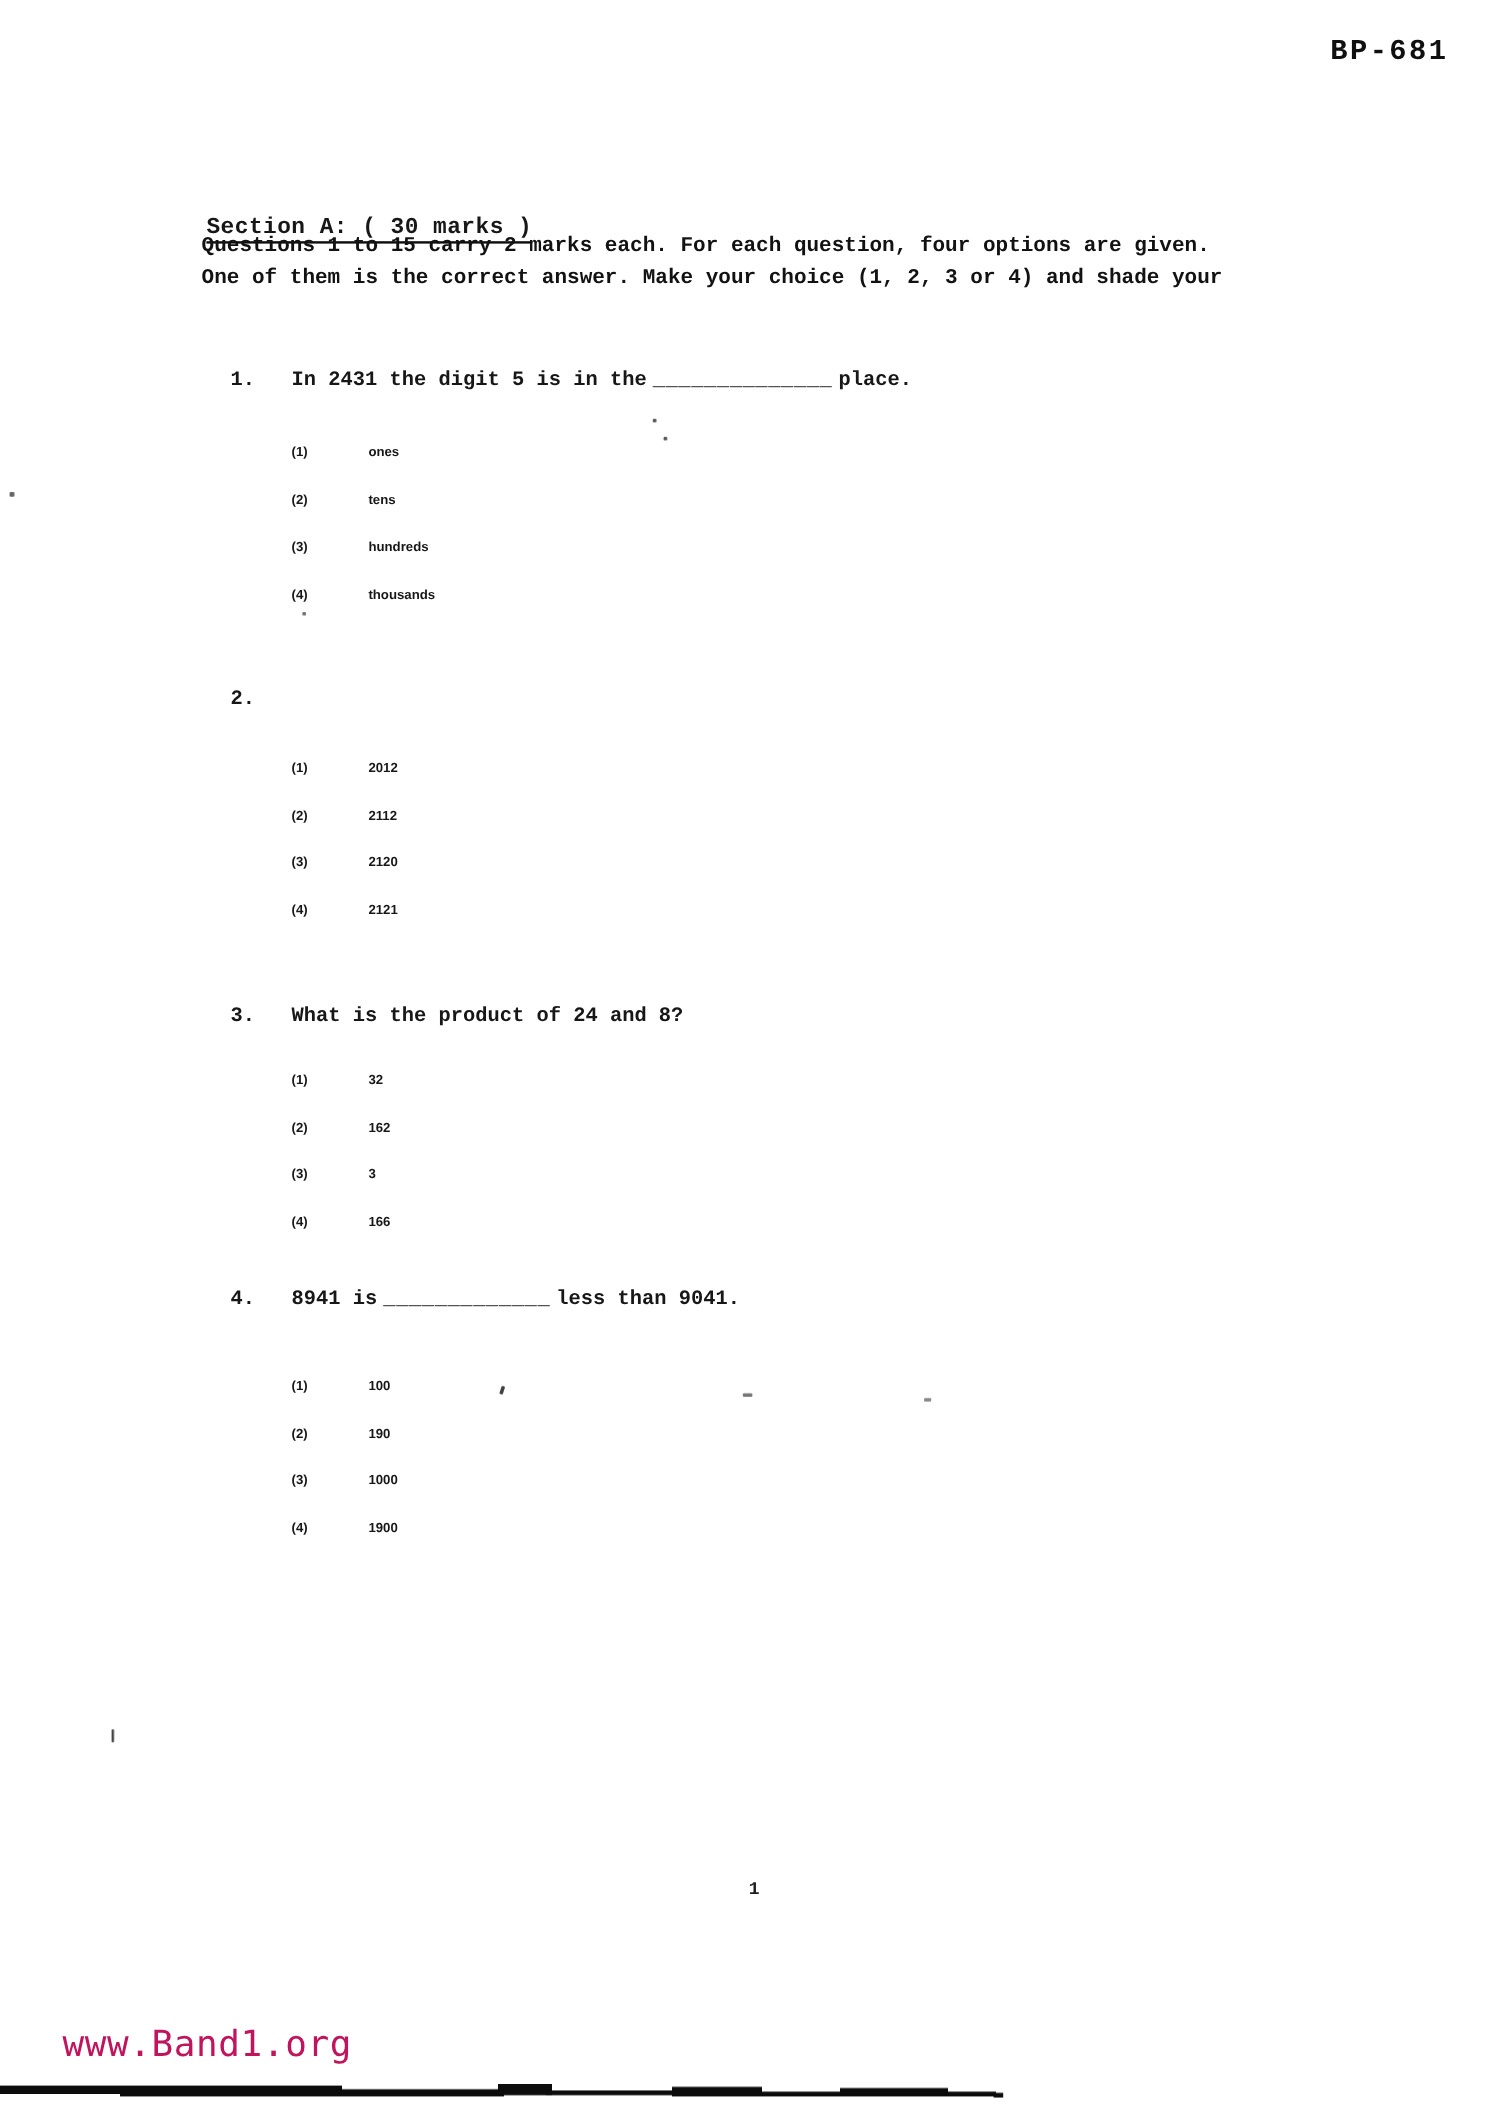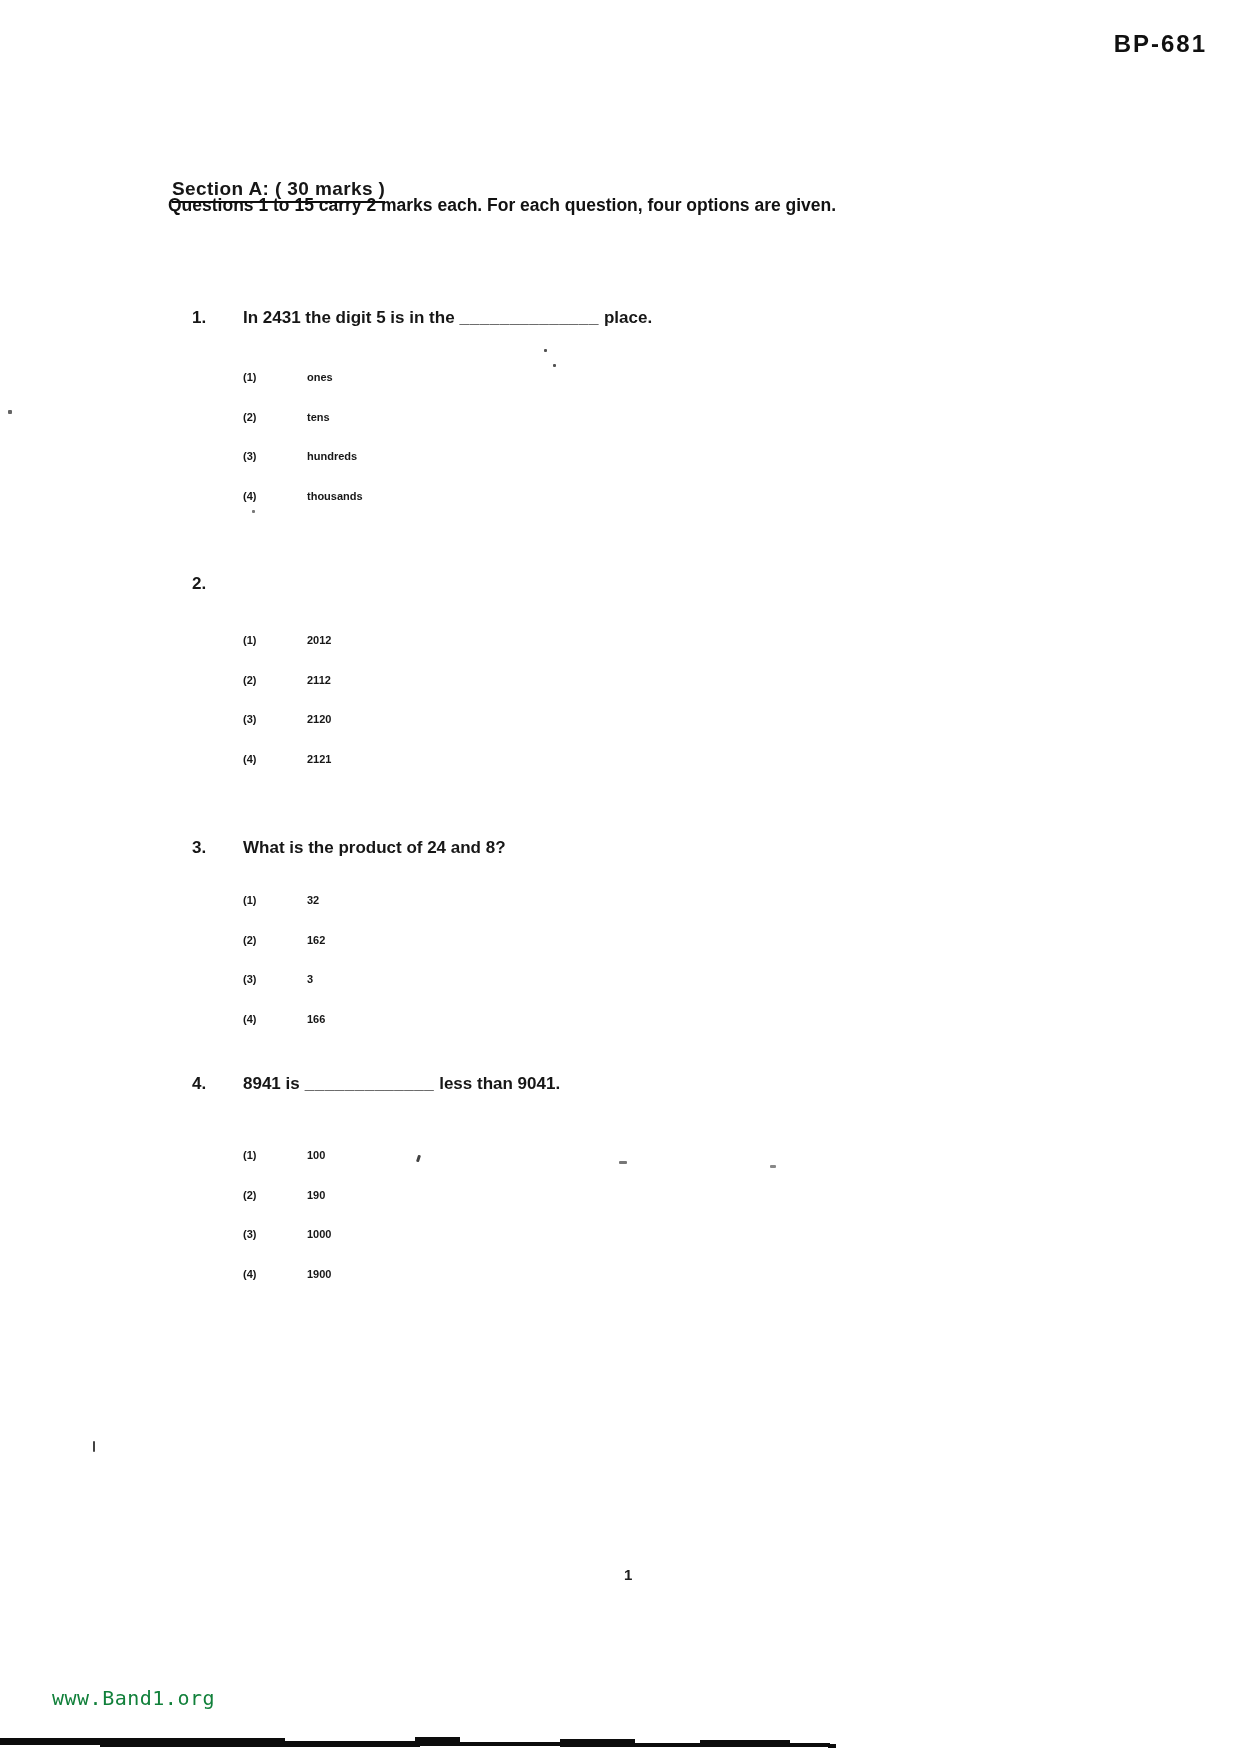--- a/index.html
+++ b/index.html
@@ -7,21 +7,21 @@
     position:relative;
     width:1239px;
     height:1754px;
     margin:0 auto;
     background:#ffffff;
     font-family:"Liberation Sans","DejaVu Sans",sans-serif;
     color:#1b1b1b;
     overflow:hidden;
   }
   .scan{filter:blur(0.3px) contrast(1.04);}
-  .abs{position:absolute;}
+  .abs{position:absolute;font-family:Liberation Mono, monospace;}
 
   .doc-code{
     top:30px; right:32px;
     font-size:24px; font-weight:600; letter-spacing:2px; color:#141414;
   }
 
   .section-heading{
     left:172px; top:178px;
     font-size:19px; font-weight:700; letter-spacing:0.4px;
     border-bottom:2.5px solid #121212; padding-bottom:1px;
@@ -40,38 +40,39 @@
   .opts{position:absolute; left:243px;}
   .opt{line-height:39.5px; height:39.5px; font-size:11px; font-weight:700; white-space:nowrap;}
   .opt-num{display:inline-block; width:64px;}
   .opt-val{display:inline-block;}
 
   .page-num{left:624px; top:1566px; font-size:15px; font-weight:600; color:#222;}
 
   .footer-site{
     left:52px; top:1686px;
     font-family:"DejaVu Sans Mono","Liberation Mono",monospace;
-    font-size:20px; color:#15803d; letter-spacing:0.5px;
+    font-size:30px; color:#be185d; letter-spacing:0.5px;
   }
 
   .bar-seg{position:absolute; background:#101010;}
   .noise{position:absolute; background:#555; border-radius:1px;}
 </style>
 </head>
 <body>
 
 <div class="page">
   <div class="scan">
 
     <div class="abs doc-code">BP-681</div>
 
     <div class="abs section-heading">Section A: ( 30 marks )</div>
 
     <div class="abs instructions">
       <div>Questions 1 to 15 carry 2 marks each. For each question, four options are given.</div>
+      <div>One of them is the correct answer. Make your choice (1, 2, 3 or 4) and shade your</div>
     </div>
 
     <div class="abs q-line" style="top:308px">
       <span class="q-num">1.</span>
       <span class="q-text"><span>In 2431 the digit 5 is in the</span><span class="blank">______________</span><span>place.</span></span>
     </div>
     <div class="opts" style="top:358px">
       <div class="opt"><span class="opt-num">(1)</span><span class="opt-val">ones</span></div>
       <div class="opt"><span class="opt-num">(2)</span><span class="opt-val">tens</span></div>
       <div class="opt"><span class="opt-num">(3)</span><span class="opt-val">hundreds</span></div>

